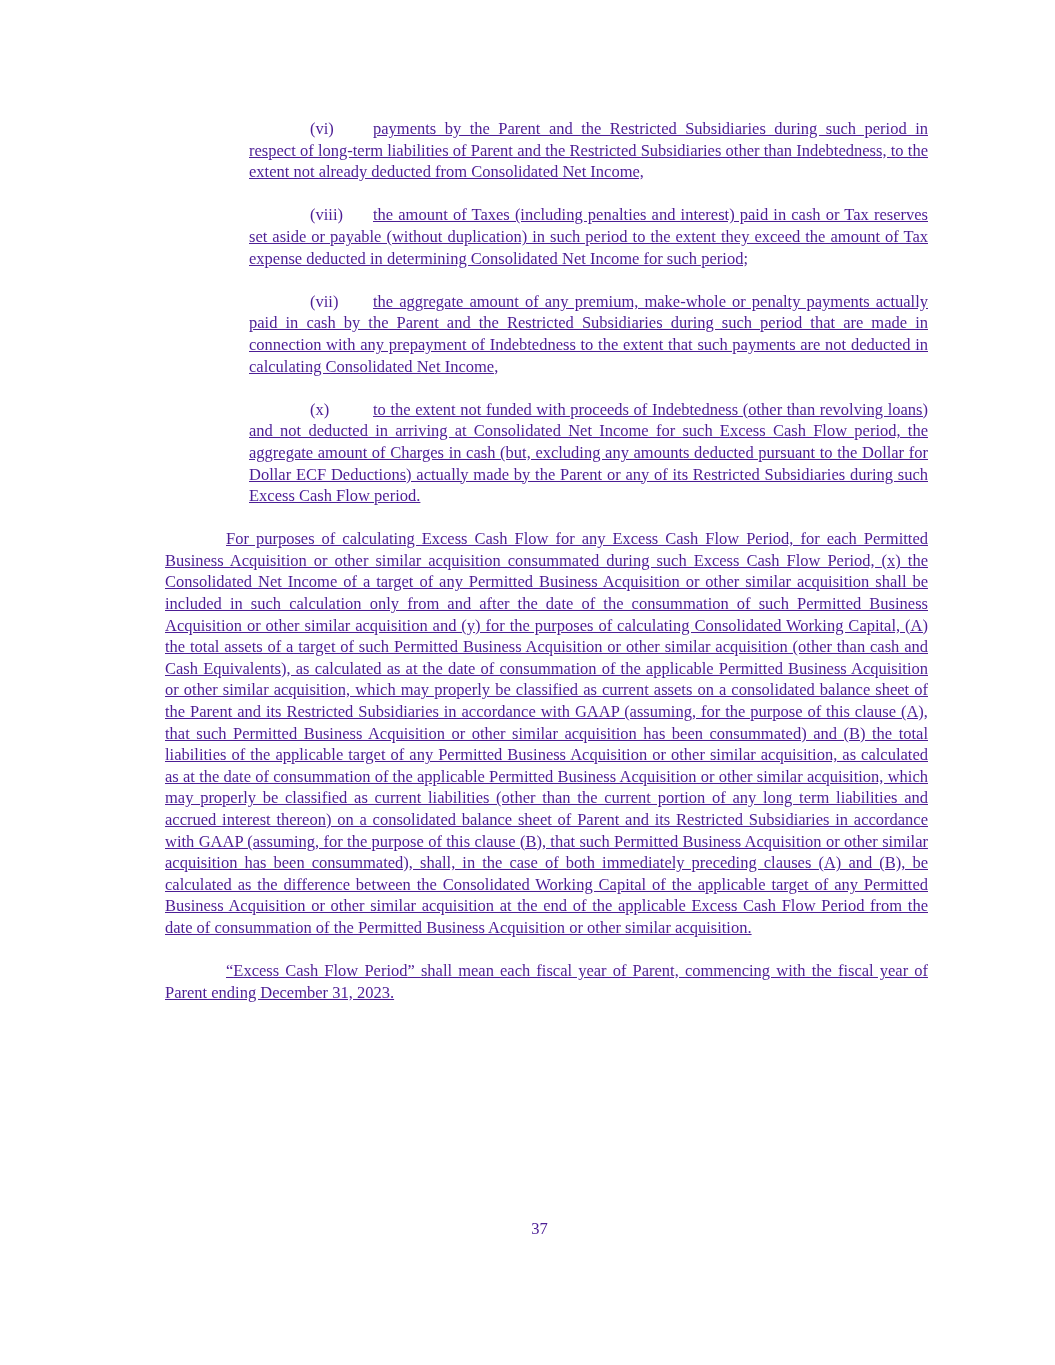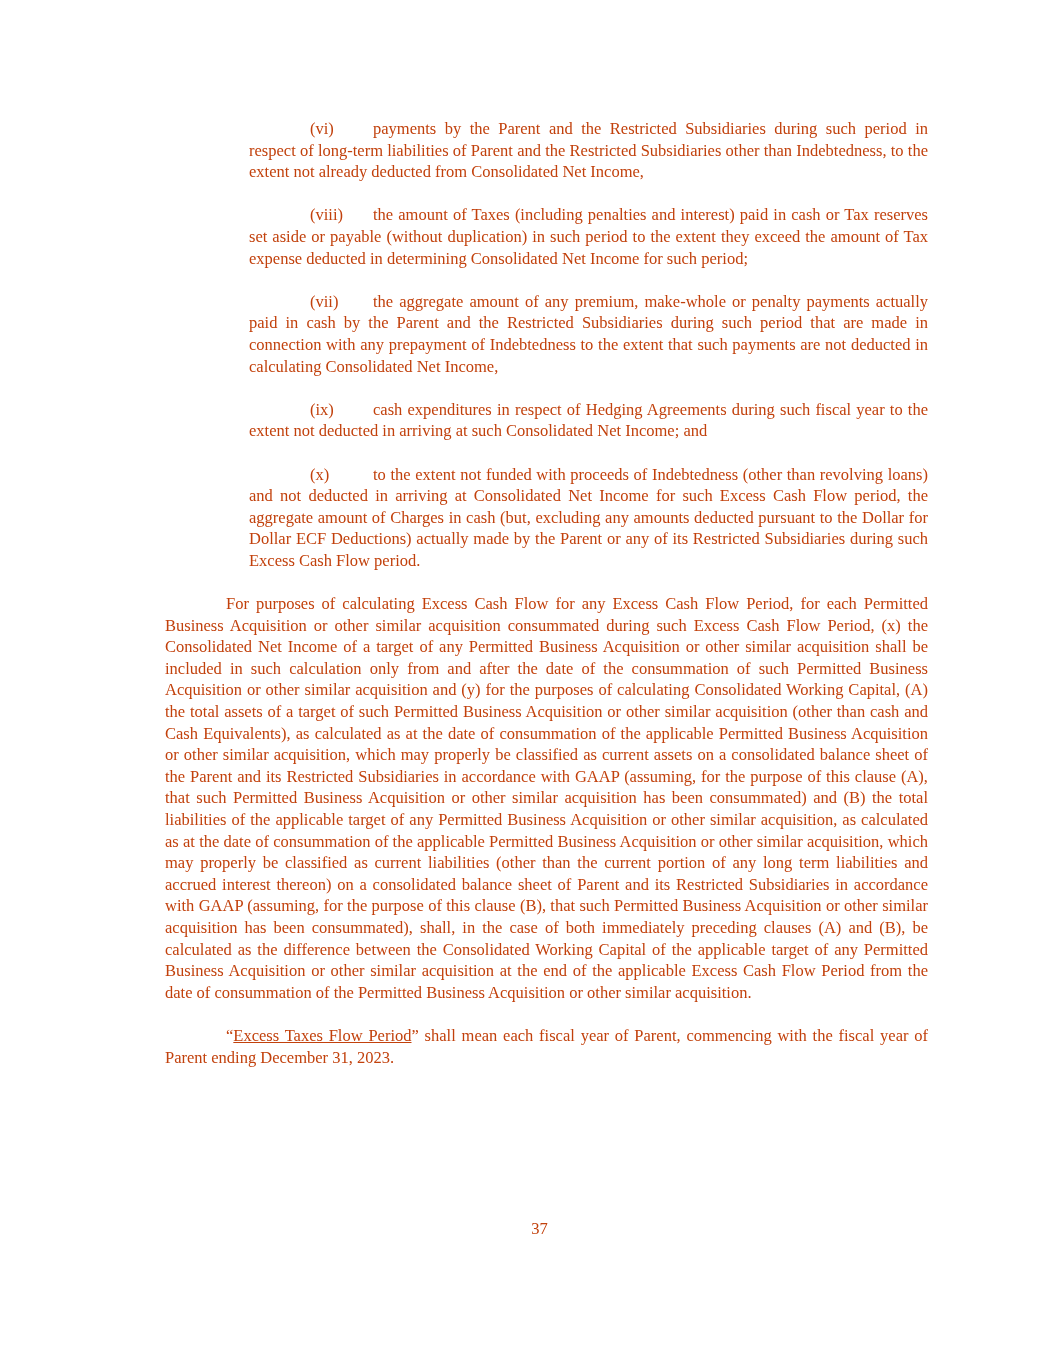--- a/index.html
+++ b/index.html
@@ -3,26 +3,27 @@
 <meta charset="utf-8">
 <style>
   * { margin: 0; padding: 0; box-sizing: border-box; }
   html, body { background: #ffffff; }
   .page {
     position: relative;
     width: 1055px;
     height: 1365px;
     margin: 0 auto;
     background: #ffffff;
-    color: #c2410c;
+    color: #4c1d95;
     font-family: "Liberation Serif", serif;
     font-size: 16.5px;
     line-height: 21.6px;
     padding: 118px 127px 0 124px;
     overflow: hidden;
+    text-decoration: underline;
   }
   p { text-align: justify; margin-left: 41px; }
   .clause {
     margin-left: 125px;
     text-indent: 61px;
     margin-bottom: 21.6px;
   }
   .clause-label {
     display: inline-block;
     width: 63px;
@@ -47,23 +48,22 @@
 <body>
 
 <div class="page">
 
   <p class="clause"><span class="clause-label">(vi)</span><span>payments by the Parent and the Restricted Subsidiaries during such period in respect of long-term liabilities of Parent and the Restricted Subsidiaries other than Indebtedness, to the extent not already deducted from Consolidated Net Income,</span></p>
 
   <p class="clause"><span class="clause-label">(viii)</span><span>the amount of Taxes (including penalties and interest) paid in cash or Tax reserves set aside or payable (without duplication) in such period to the extent they exceed the amount of Tax expense deducted in determining Consolidated Net Income for such period;</span></p>
 
   <p class="clause"><span class="clause-label">(vii)</span><span>the aggregate amount of any premium, make-whole or penalty payments actually paid in cash by the Parent and the Restricted Subsidiaries during such period that are made in connection with any prepayment of Indebtedness to the extent that such payments are not deducted in calculating Consolidated Net Income,</span></p>
 
-  <p class="clause"><span class="clause-label">(ix)</span><span>cash expenditures in respect of Hedging Agreements during such fiscal year to the extent not deducted in arriving at such Consolidated Net Income; and</span></p>
 
   <p class="clause"><span class="clause-label">(x)</span><span>to the extent not funded with proceeds of Indebtedness (other than revolving loans) and not deducted in arriving at Consolidated Net Income for such Excess Cash Flow period, the aggregate amount of Charges in cash (but, excluding any amounts deducted pursuant to the Dollar for Dollar ECF Deductions) actually made by the Parent or any of its Restricted Subsidiaries during such Excess Cash Flow period.</span></p>
 
   <p class="body-para">For purposes of calculating Excess Cash Flow for any Excess Cash Flow Period, for each Permitted Business Acquisition or other similar acquisition consummated during such Excess Cash Flow Period, (x) the Consolidated Net Income of a target of any Permitted Business Acquisition or other similar acquisition shall be included in such calculation only from and after the date of the consummation of such Permitted Business Acquisition or other similar acquisition and (y) for the purposes of calculating Consolidated Working Capital, (A) the total assets of a target of such Permitted Business Acquisition or other similar acquisition (other than cash and Cash Equivalents), as calculated as at the date of consummation of the applicable Permitted Business Acquisition or other similar acquisition, which may properly be classified as current assets on a consolidated balance sheet of the Parent and its Restricted Subsidiaries in accordance with GAAP (assuming, for the purpose of this clause (A), that such Permitted Business Acquisition or other similar acquisition has been consummated) and (B) the total liabilities of the applicable target of any Permitted Business Acquisition or other similar acquisition, as calculated as at the date of consummation of the applicable Permitted Business Acquisition or other similar acquisition, which may properly be classified as current liabilities (other than the current portion of any long term liabilities and accrued interest thereon) on a consolidated balance sheet of Parent and its Restricted Subsidiaries in accordance with GAAP (assuming, for the purpose of this clause (B), that such Permitted Business Acquisition or other similar acquisition has been consummated), shall, in the case of both immediately preceding clauses (A) and (B), be calculated as the difference between the Consolidated Working Capital of the applicable target of any Permitted Business Acquisition or other similar acquisition at the end of the applicable Excess Cash Flow Period from the date of consummation of the Permitted Business Acquisition or other similar acquisition.</p>
 
-  <p class="body-para"><span>“</span><span class="def-term">Excess Taxes Flow Period</span><span>” shall mean each fiscal year of Parent, commencing with the fiscal year of Parent ending December 31, 2023.</span></p>
+  <p class="body-para"><span>“</span><span class="def-term">Excess Cash Flow Period</span><span>” shall mean each fiscal year of Parent, commencing with the fiscal year of Parent ending December 31, 2023.</span></p>
 
   <div class="page-number">37</div>
 
 </div>
 
 </body></html>

